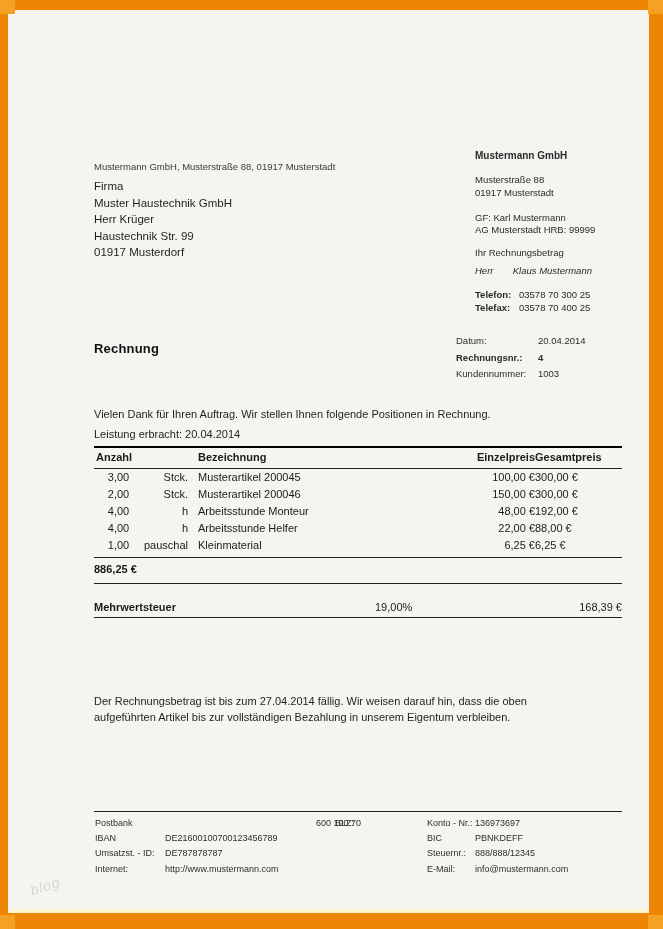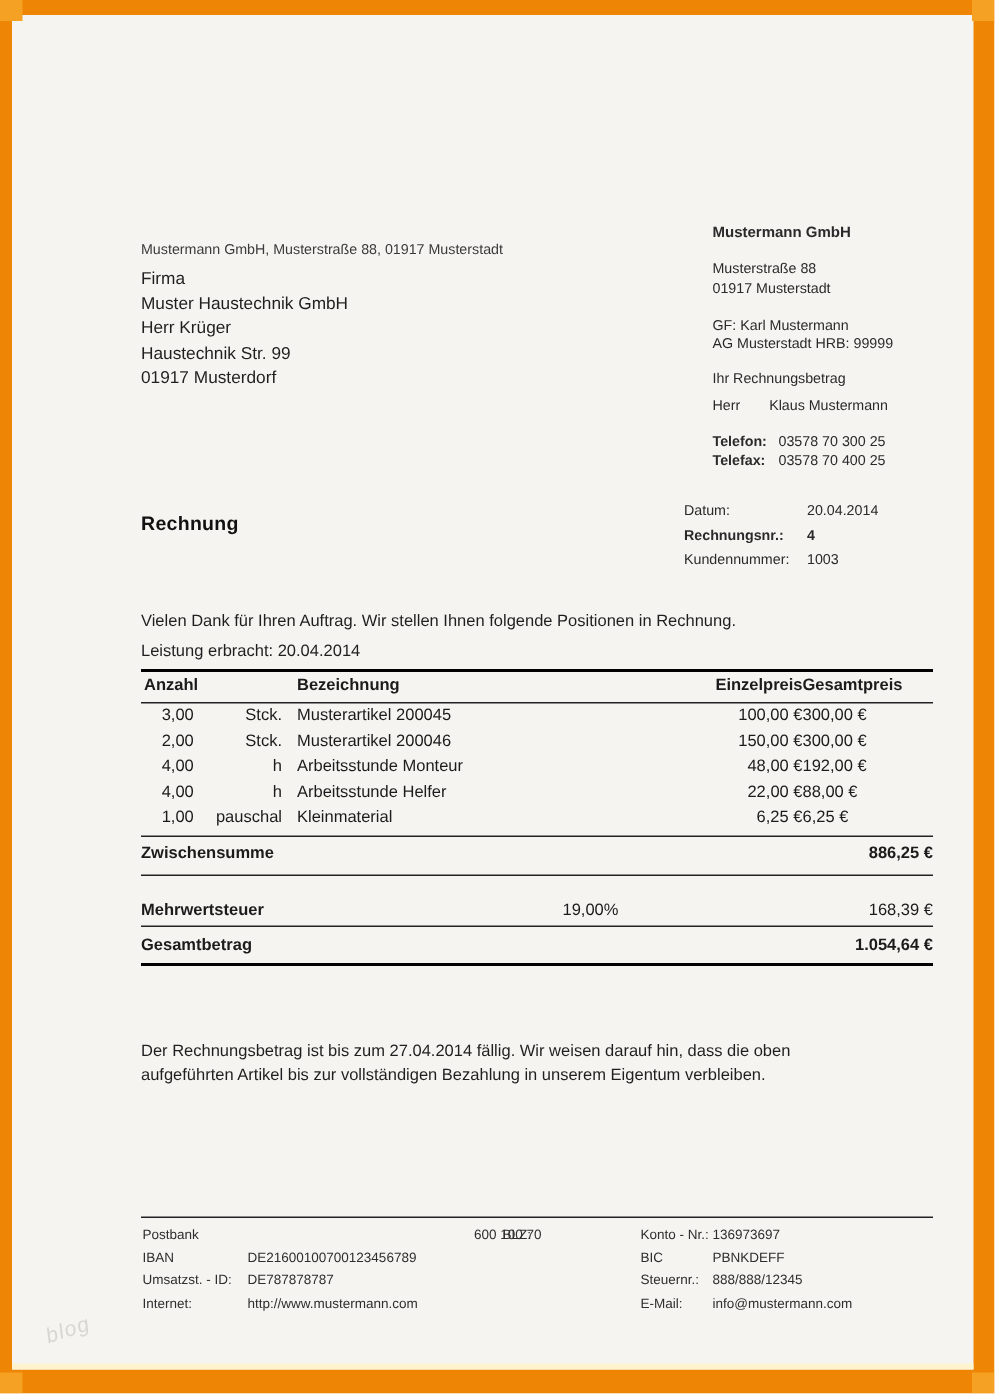--- a/index.html
+++ b/index.html
@@ -32,21 +32,21 @@
   
   .sender-line{left:86px;top:151px;font-size:9.5px;color:#3a3a3a;}
   .recipient{left:86px;top:168px;font-size:11.5px;line-height:16.5px;color:#1f1f1f;}
 
   
   .company{left:436px;top:140px;width:170px;font-size:9.5px;color:#2a2a2a;line-height:12px;margin-left:31px;}
   .company .name{font-weight:bold;font-size:10px;margin-bottom:12px;}
   .company .addr{margin-bottom:1px;}
   .company .gap-md{height:12px;}
   .company .gap-sm{height:11px;}
-  .company .contact-row{margin-top:6px;}
+  .company .contact-row{margin-top:6px;font-style:italic;}
   .company .phone-row{display:flex;margin-top:1px;}
   .company .phone-row .lbl{font-weight:bold;width:44px;}
 
   
   .title{left:86px;top:331px;font-size:13px;font-weight:bold;color:#111;letter-spacing:0.2px;}
 
   
   .meta{left:448px;top:325px;width:170px;font-size:9.5px;color:#2a2a2a;}
   .meta .row{display:flex;margin-bottom:5.5px;}
   .meta .lbl{width:82px;}
@@ -194,34 +194,29 @@
         <div class="trow">
           <span class="c-qty">1,00</span>
           <span class="c-unit">pauschal</span>
           <span class="c-desc">Kleinmaterial</span>
           <span class="c-up">6,25 €</span>
           <span class="c-tot">6,25 €</span>
         </div>
       </div>
 
       <div class="sumrow">
-        <span class="lbl">Zwischensumme</span>
         <span class="val">886,25 €</span>
       </div>
 
       <div class="vatrow">
         <span class="lbl">Mehrwertsteuer</span>
         <span class="rate">19,00%</span>
         <span class="val">168,39 €</span>
       </div>
 
-      <div class="totrow">
-        <span class="lbl">Gesamtbetrag</span>
-        <span class="val">1.054,64 €</span>
-      </div>
     </div>
 
     <div class="abs note">Der Rechnungsbetrag ist bis zum 27.04.2014 fällig. Wir weisen darauf hin, dass die oben aufgeführten Artikel bis zur vollständigen Bezahlung in unserem Eigentum verbleiben.</div>
 
     <div class="abs footer-rule"></div>
     <div class="abs footer">
 
       <span class="f-item" style="left:87px;top:808px;">Postbank</span>
       <span class="f-item" style="left:283px;top:808px;padding-left:44px;">BLZ:</span>
       <span class="f-item" style="left:308px;top:808px;">600 100 70</span>

